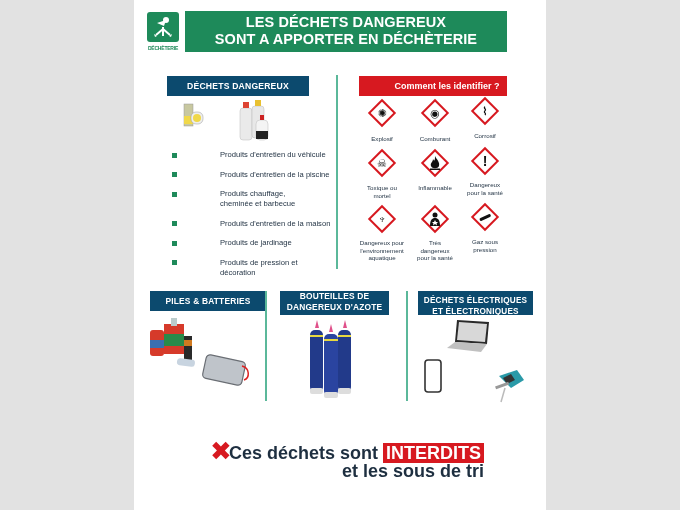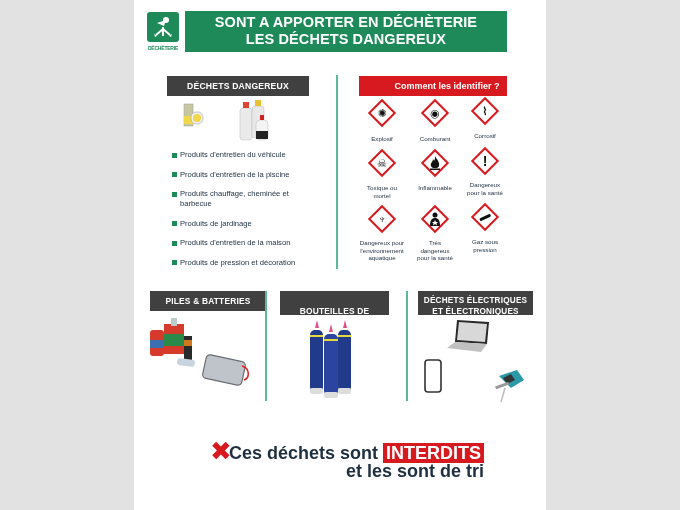--- a/index.html
+++ b/index.html
@@ -7,28 +7,28 @@
   body { background: #e2e2e2; font-family: "Liberation Sans", "DejaVu Sans", sans-serif; position: relative; }
   .poster { position: absolute; left: 134px; top: 0; width: 412px; height: 510px; background: #ffffff; }
 
   
   .logo { position: absolute; left: 13px; top: 12px; width: 32px; height: 42px; }
   .logo-box { width: 32px; height: 30px; background: #1e8a5a; border-radius: 3px; display: flex; align-items: center; justify-content: center; }
   .logo-text { font-size: 5px; font-weight: bold; color: #1e8a5a; text-align: center; margin-top: 3px; letter-spacing: -0.2px; }
   .title-banner { position: absolute; left: 51px; top: 11px; width: 322px; height: 41px; background: #1e8a5a; color: #fff; text-align: center; font-weight: bold; font-size: 14.5px; line-height: 17px; padding-top: 3px; letter-spacing: 0.1px; }
 
   
-  .dark-label { position: absolute; background: #404040; color: #fff; font-weight: bold; text-align: center; font-size: 8.6px; letter-spacing: 0.2px; }
+  .dark-label { position: absolute; background: #0c4a6e; color: #fff; font-weight: bold; text-align: center; font-size: 8.6px; letter-spacing: 0.2px; }
   .red-label { position: absolute; background: #d71920; color: #fff; font-weight: bold; text-align: center; font-size: 9px; padding-left: 28px; }
 
   .divider-v { position: absolute; width: 2px; background: #5bb89a; }
 
   
   .list { position: absolute; left: 38px; top: 150px; width: 160px; }
-  .list-item { display: flex; align-items: flex-start; font-size: 7.6px; color: #1e2f40; line-height: 10px; margin-bottom: 9.5px; }
+  .list-item { display: flex; align-items: flex-start; font-size: 7.6px; color: #1e2f40; line-height: 10px; margin-bottom: 9.5px; gap: 40px; }
   .bullet { width: 5px; height: 5px; background: #1e8a5a; margin-right: 3px; margin-top: 2.5px; flex-shrink: 0; }
 
   
   .picto-grid { position: absolute; left: 223px; top: 98px; width: 150px; }
   .picto { position: absolute; width: 50px; text-align: center; }
   .diamond-wrap { width: 30px; height: 30px; margin: 0 auto; position: relative; }
   .diamond { position: absolute; left: 5px; top: 5px; width: 20px; height: 20px; border: 2.5px solid #d71920; background: #fff; transform: rotate(45deg); }
   .glyph { position: absolute; left: 0; top: 0; width: 30px; height: 30px; display: flex; align-items: center; justify-content: center; font-size: 11px; color: #111; font-weight: bold; }
   .picto-label { font-size: 6.2px; color: #1e2f40; line-height: 7.5px; margin-top: 2px; }
 
@@ -50,22 +50,22 @@
         <line x1="12" y1="12" x2="12" y2="21" stroke="#fff" stroke-width="2"></line>
         <line x1="12" y1="14" x2="5" y2="20" stroke="#fff" stroke-width="2"></line>
         <line x1="12" y1="14" x2="19" y2="20" stroke="#fff" stroke-width="2"></line>
         <path d="M3 19 L6 21 L4 22 Z" fill="#fff"></path>
         <path d="M21 19 L18 21 L20 22 Z" fill="#fff"></path>
       </svg>
     </div>
     <div class="logo-text">DÉCHÈTERIE</div>
   </div>
   <div class="title-banner">
+    <div>LES DÉCHETS DANGEREUX</div>
     <div>SONT A APPORTER EN DÉCHÈTERIE</div>
-    <div>LES DÉCHETS DANGEREUX</div>
   </div>
 
   <div class="dark-label" style="left:33px; top:76px; width:142px; height:20px; line-height:20px;">DÉCHETS DANGEREUX</div>
 
   <div style="position:absolute; left:40px; top:98px; width:115px; height:45px;">
     <svg width="115" height="45" viewBox="0 0 115 45">
 
       <rect x="10" y="6" width="9" height="22" fill="#c8c8a0" stroke="#999" stroke-width="0.5"></rect>
       <rect x="10" y="18" width="9" height="8" fill="#f0d84a"></rect>
       <rect x="17" y="14" width="12" height="12" rx="5" fill="#eee" stroke="#999" stroke-width="0.5"></rect>
@@ -89,25 +89,25 @@
     <div class="list-item">
         <span class="bullet"></span>
         <span>Produits d'entretien de la piscine</span>
       </div>
     <div class="list-item" style="width:140px;">
         <span class="bullet"></span>
         <span>Produits chauffage, cheminée et barbecue</span>
       </div>
     <div class="list-item">
         <span class="bullet"></span>
+        <span>Produits d'entretien de la maison</span>
+      </div>
+    <div class="list-item">
+        <span class="bullet"></span>
         <span>Produits de jardinage</span>
-      </div>
-    <div class="list-item">
-        <span class="bullet"></span>
-        <span>Produits d'entretien de la maison</span>
       </div>
     <div class="list-item">
         <span class="bullet"></span>
         <span>Produits de pression et décoration</span>
       </div>
   </div>
 
   <div class="divider-v" style="left:202px; top:75px; height:194px;"></div>
 
   <div class="red-label" style="left:225px; top:76px; width:148px; height:20px; line-height:20px;">Comment les identifier ?</div>
@@ -193,21 +193,21 @@
       </div>
         </div>
       <div class="picto-label" style="margin-top:6px; width:30px; margin-left:10px;">Gaz sous pression</div>
     </div>
   </div>
 
   <div class="dark-label" style="left:16px; top:291px; width:116px; height:20px; line-height:20px; font-size:8.4px;">PILES &amp; BATTERIES</div>
 
   <div class="divider-v" style="left:131px; top:291px; height:110px;"></div>
 
-  <div class="dark-label" style="left:146px; top:291px; width:109px; height:24px; line-height:11px; padding-top:15px; font-size:8.4px;">
+  <div class="dark-label" style="left:146px; top:291px; width:109px; height:24px; line-height:11px; padding-top:0; font-size:8.4px;">
     <div>BOUTEILLES DE</div>
     <div>DANGEREUX D'AZOTE</div>
   </div>
 
   <div class="divider-v" style="left:272px; top:291px; height:110px;"></div>
 
   <div class="dark-label" style="left:284px; top:291px; width:115px; height:24px; line-height:11px; padding-top:4px; font-size:8.2px;">
     <div>DÉCHETS ÉLECTRIQUES</div>
     <div>ET ÉLECTRONIQUES</div>
   </div>
@@ -264,15 +264,15 @@
       <line x1="86" y1="70" x2="82" y2="84" stroke="#bbb" stroke-width="1.5"></line>
       <rect x="76" y="66" width="14" height="3" fill="#999" transform="rotate(-20 83 67)"></rect>
     </svg>
   </div>
 
   <div class="x-mark">✖</div>
   <div class="bottom-text">
     <div style="padding-left:22px;">
       <span>Ces déchets sont </span><span class="interdit">INTERDITS</span>
     </div>
-    <div>et les sont de tri</div>
+    <div>et les sous de tri</div>
   </div>
 </div>
 
 </body></html>

